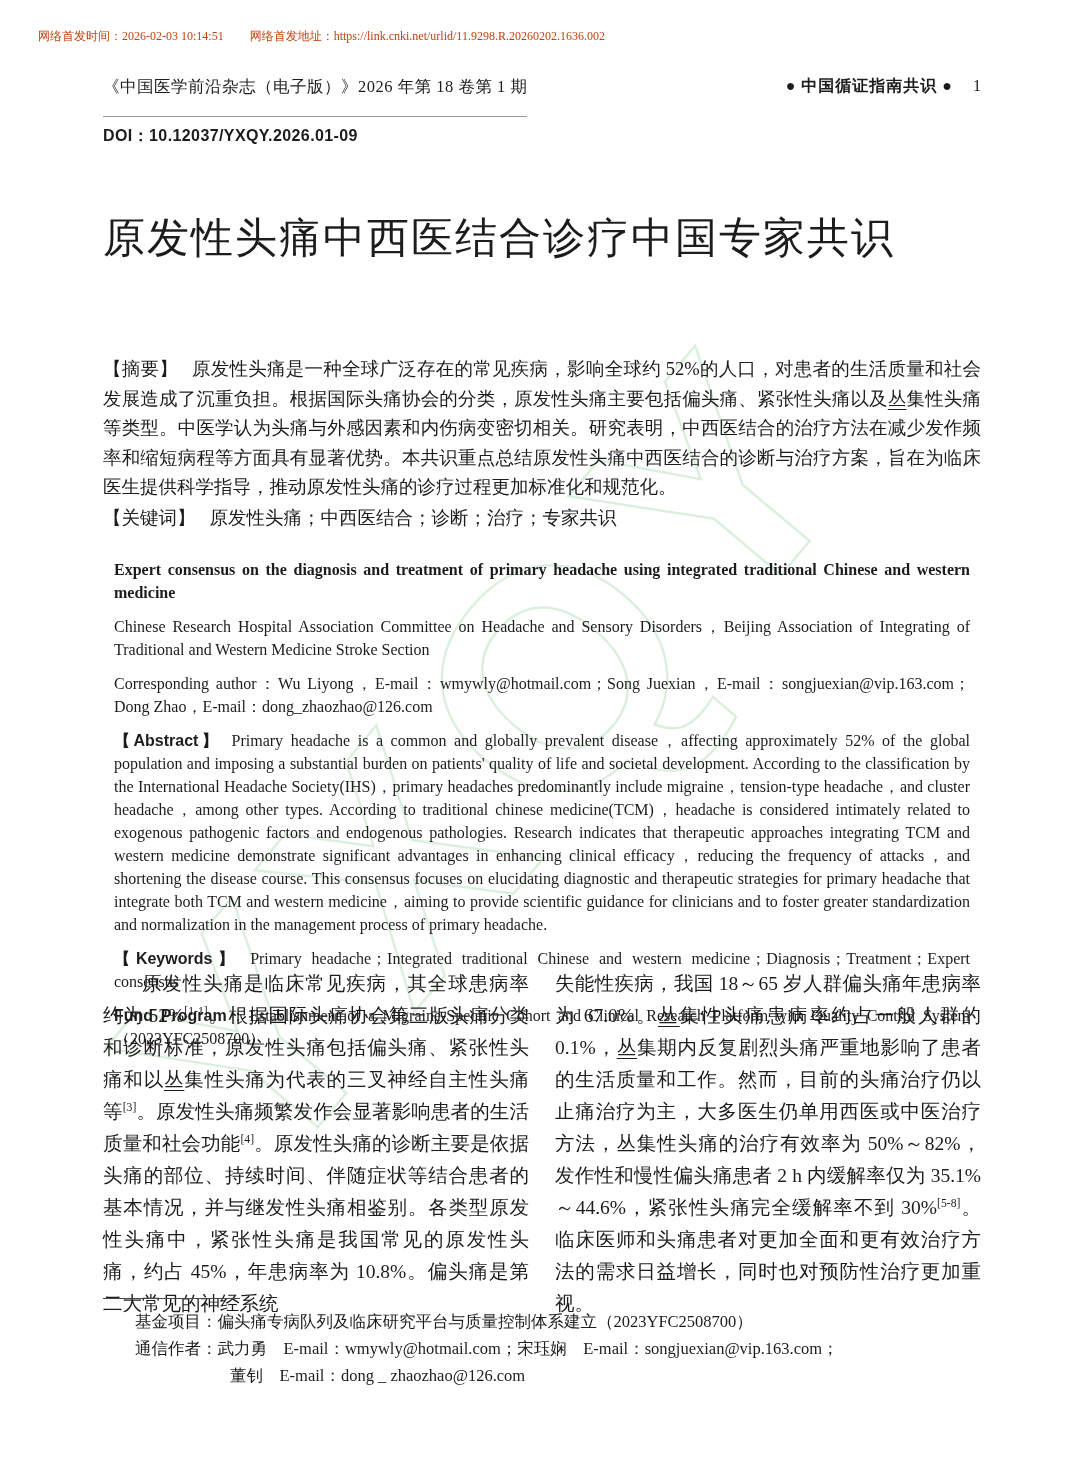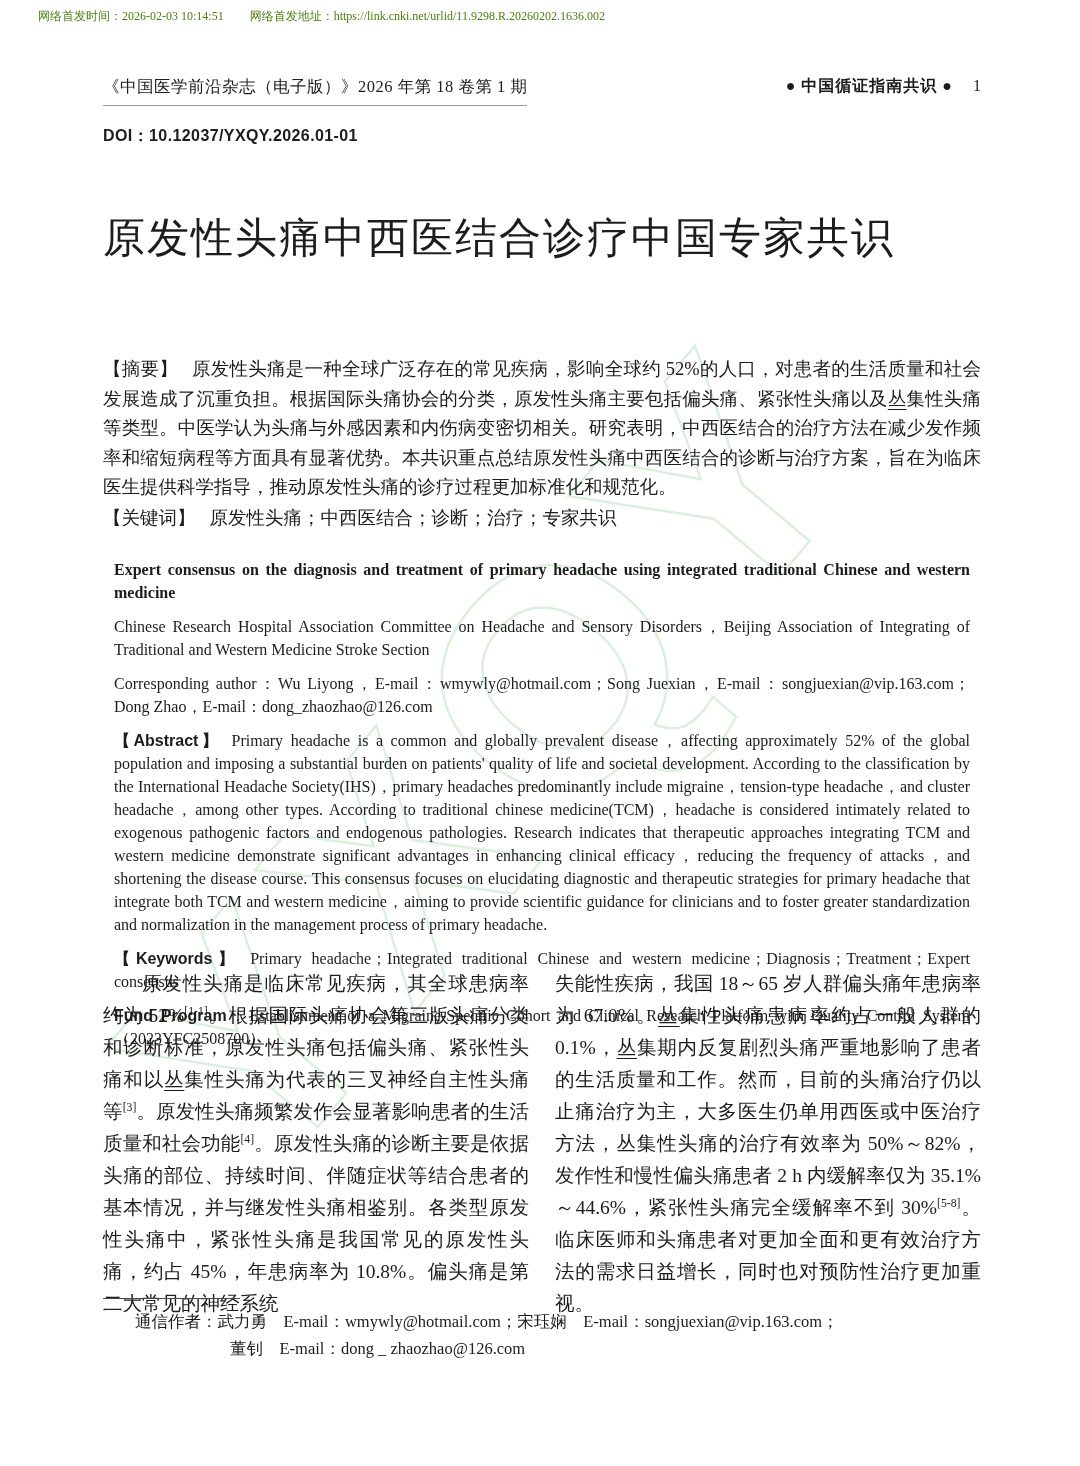--- a/index.html
+++ b/index.html
@@ -5,25 +5,25 @@
   html,body { margin:0; padding:0; background:#ffffff; }
   .page {
     position:relative; width:1080px; height:1466px; background:#ffffff;
     font-family:"Liberation Serif","DejaVu Serif",serif; color:#1c1c1c; overflow:hidden;
   }
   .wm-svg { position:absolute; top:0; left:0; pointer-events:none; }
   .wm-text {
     font-family:"Liberation Sans","DejaVu Sans",sans-serif;
     font-size:310px; font-weight:700; fill:none; stroke-width:2.5; letter-spacing:22px; opacity:.55;
   }
-  .top-meta { position:absolute; top:8px; left:38px; font-size:12px; color:#4d7c0f; white-space:nowrap; }
+  .top-meta { position:absolute; top:28px; left:38px; font-size:12px; color:#c2410c; white-space:nowrap; }
   .top-meta .gap { display:inline-block; width:26px; }
 
   .header-row { position:absolute; top:76px; left:103px; width:878px; display:flex; justify-content:space-between; align-items:flex-start; }
-  .journal { font-size:16.5px; letter-spacing:.5px; padding-bottom:7px; border-bottom:1.5px solid #9a9a9a; }
+  .journal { font-size:16.5px; letter-spacing:.5px; padding-bottom:18px; border-bottom:1.5px solid #9a9a9a; }
   .section-wrap { font-size:16px; white-space:nowrap; }
   .section-label { font-weight:700; letter-spacing:1px; }
   .page-num { margin-left:20px; font-weight:400; }
 
   .doi { position:absolute; top:126px; left:103px; font-family:"Liberation Sans","DejaVu Sans",sans-serif; font-weight:700; font-size:16px; letter-spacing:.4px; }
 
   .title { position:absolute; top:210px; left:103px; font-size:42px; letter-spacing:2px; font-weight:400; white-space:nowrap; }
   .authors { position:absolute; top:301px; left:103px; font-size:18px; font-weight:700; letter-spacing:.5px; white-space:nowrap; }
 
   .cn-block { position:absolute; top:354px; left:103px; width:878px; font-size:18.5px; line-height:29.5px; text-align:justify; text-justify:inter-character; }
@@ -61,21 +61,21 @@
     <span>网络首发时间：</span><span>2026-02-03 10:14:51</span><span class="gap"></span><span>网络首发地址：</span><span>https://link.cnki.net/urlid/11.9298.R.20260202.1636.002</span>
   </div>
 
   <div class="header-row">
     <span class="journal">《中国医学前沿杂志（电子版）》2026 年第 18 卷第 1 期</span>
     <span class="section-wrap">
       <span class="section-label">● 中国循证指南共识 ●</span><span class="page-num">1</span>
     </span>
   </div>
 
-  <div class="doi">DOI：10.12037/YXQY.2026.01-01</div>
+  <div class="doi">DOI：10.12037/YXQY.2026.01-09</div>
 
   <h1 class="title" style="margin:0;">原发性头痛中西医结合诊疗中国专家共识</h1>
 
 
   <div class="cn-block">
     <p><span class="lbl">【摘要】</span><span><span>原发性头痛是一种全球广泛存在的常见疾病，影响全球约 52%的人口，对患者的生活质量和社会发展造成了沉重负担。根据国际头痛协会的分类，原发性头痛主要包括偏头痛、紧张性头痛以及</span><span class="u-mark">丛</span><span>集性头痛等类型。中医学认为头痛与外感因素和内伤病变密切相关。研究表明，中西医结合的治疗方法在减少发作频率和缩短病程等方面具有显著优势。本共识重点总结原发性头痛中西医结合的诊断与治疗方案，旨在为临床医生提供科学指导，推动原发性头痛的诊疗过程更加标准化和规范化。</span></span></p>
     <p><span class="lbl">【关键词】</span><span>原发性头痛；中西医结合；诊断；治疗；专家共识</span></p>
   </div>
 
   <div class="en-block">
@@ -91,17 +91,18 @@
     <div class="col">
       <p class="indent"><span>原发性头痛是临床常见疾病，其全球患病率约为 52%</span><sup>[1-1]</sup><span>。根据国际头痛协会第三版头痛分类和诊断标准，原发性头痛包括偏头痛、紧张性头痛和以</span><span class="u-mark">丛</span><span>集性头痛为代表的三叉神经自主性头痛等</span><sup>[3]</sup><span>。原发性头痛频繁发作会显著影响患者的生活质量和社会功能</span><sup>[4]</sup><span>。原发性头痛的诊断主要是依据头痛的部位、持续时间、伴随症状等结合患者的基本情况，并与继发性头痛相鉴别。各类型原发性头痛中，紧张性头痛是我国常见的原发性头痛，约占 45%，年患病率为 10.8%。偏头痛是第二大常见的神经系统</span></p>
     </div>
     <div class="col">
       <p><span>失能性疾病，我国 18～65 岁人群偏头痛年患病率为 67.0%。</span><span class="u-mark">丛</span><span>集性头痛患病率约占一般人群的 0.1%，</span><span class="u-mark">丛</span><span>集期内反复剧烈头痛严重地影响了患者的生活质量和工作。然而，目前的头痛治疗仍以止痛治疗为主，大多医生仍单用西医或中医治疗方法，丛集性头痛的治疗有效率为 50%～82%，发作性和慢性偏头痛患者 2 h 内缓解率仅为 35.1%～44.6%，紧张性头痛完全缓解率不到 30%</span><sup>[5-8]</sup><span>。临床医师和头痛患者对更加全面和更有效治疗方法的需求日益增长，同时也对预防性治疗更加重视。</span></p>
     </div>
   </div>
 
   <div class="footnote">
     <div class="foot-rule"></div>
+    <div class="foot-line"><span>基金项目：</span><span>偏头痛专病队列及临床研究平台与质量控制体系建立（2023YFC2508700）</span></div>
     <div class="foot-line"><span>通信作者：</span><span>武力勇　E-mail：wmywly@hotmail.com；宋珏娴　E-mail：songjuexian@vip.163.com；</span></div>
     <div class="foot-line-3"><span>董钊　E-mail：dong _ zhaozhao@126.com</span></div>
   </div>
 
 </div>
 
 </body></html>

